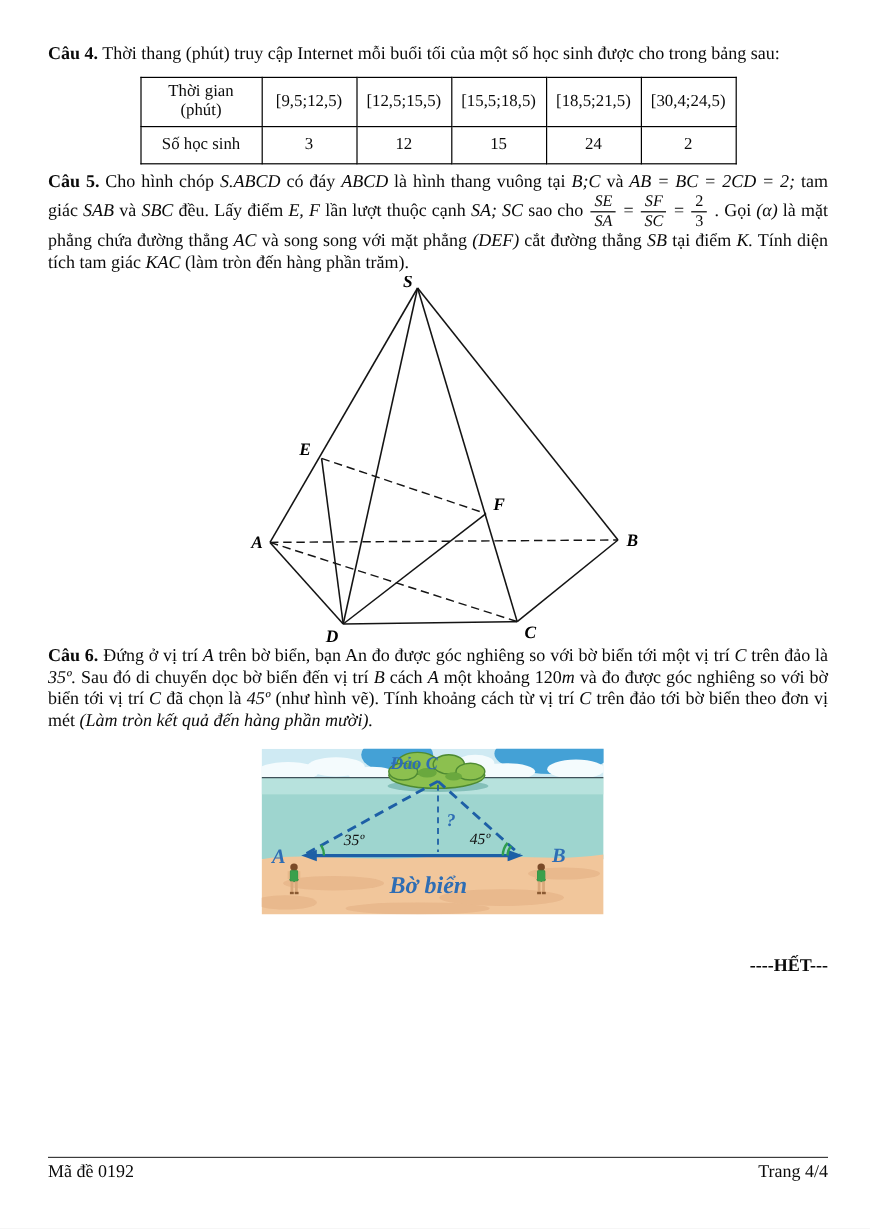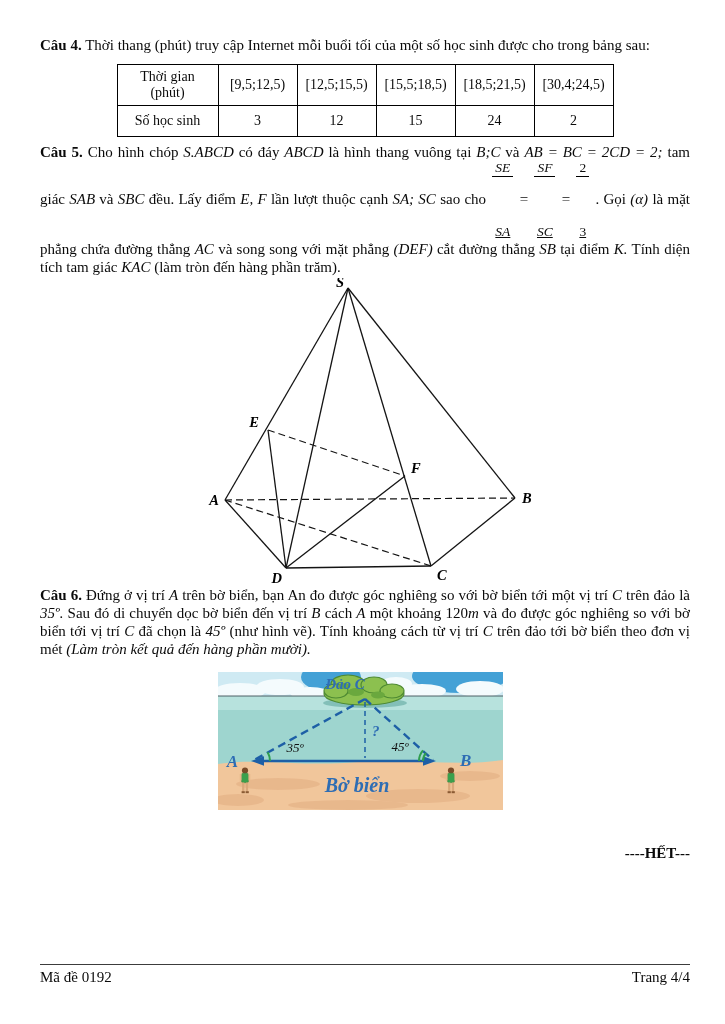--- a/index.html
+++ b/index.html
@@ -3,23 +3,23 @@
 <meta charset="utf-8">
 <style>
   html,body{margin:0;padding:0;background:#e8e8e8;}
   .sheet{position:relative;width:725px;height:1024px;background:#ffffff;
          font-family:"Liberation Serif",serif;font-size:15px;color:#0a0a0a;overflow:hidden;}
   .content{position:absolute;left:40px;top:36px;width:650px;}
   p.para{margin:0;text-align:justify;line-height:18px;}
   .run-b{font-weight:bold;}
   .run-i{font-style:italic;}
   .frac{display:inline-flex;flex-direction:column;text-align:center;vertical-align:middle;
-        line-height:1.1;font-size:13.5px;padding:0 2px;gap:48px;}
+        line-height:1.1;font-size:13.5px;padding:0 2px;}
   .frac .fnum{border-bottom:1px solid #000;padding:0 3px;display:block;}
-  .frac .fden{display:block;text-decoration:underline;}
+  .frac .fden{display:block;}
   table.freq{border-collapse:collapse;margin:10px auto 6px auto;}
   table.freq td{border:1px solid #000;text-align:center;vertical-align:middle;
                 font-size:14px;padding:4px 6px;height:22px;}
   td.col-label{width:88px;}
   td.col-iv{width:66px;font-size:14.5px;}
   .fig-wrap{margin:2px 0 0 155px;}
   .fig-wrap svg{display:block;}
   .illu-wrap{margin:14px 0 0 178px;}
   .illu-wrap svg{display:block;}
   .het{margin:34px 0 0 0;text-align:right;font-weight:bold;line-height:18px;}

